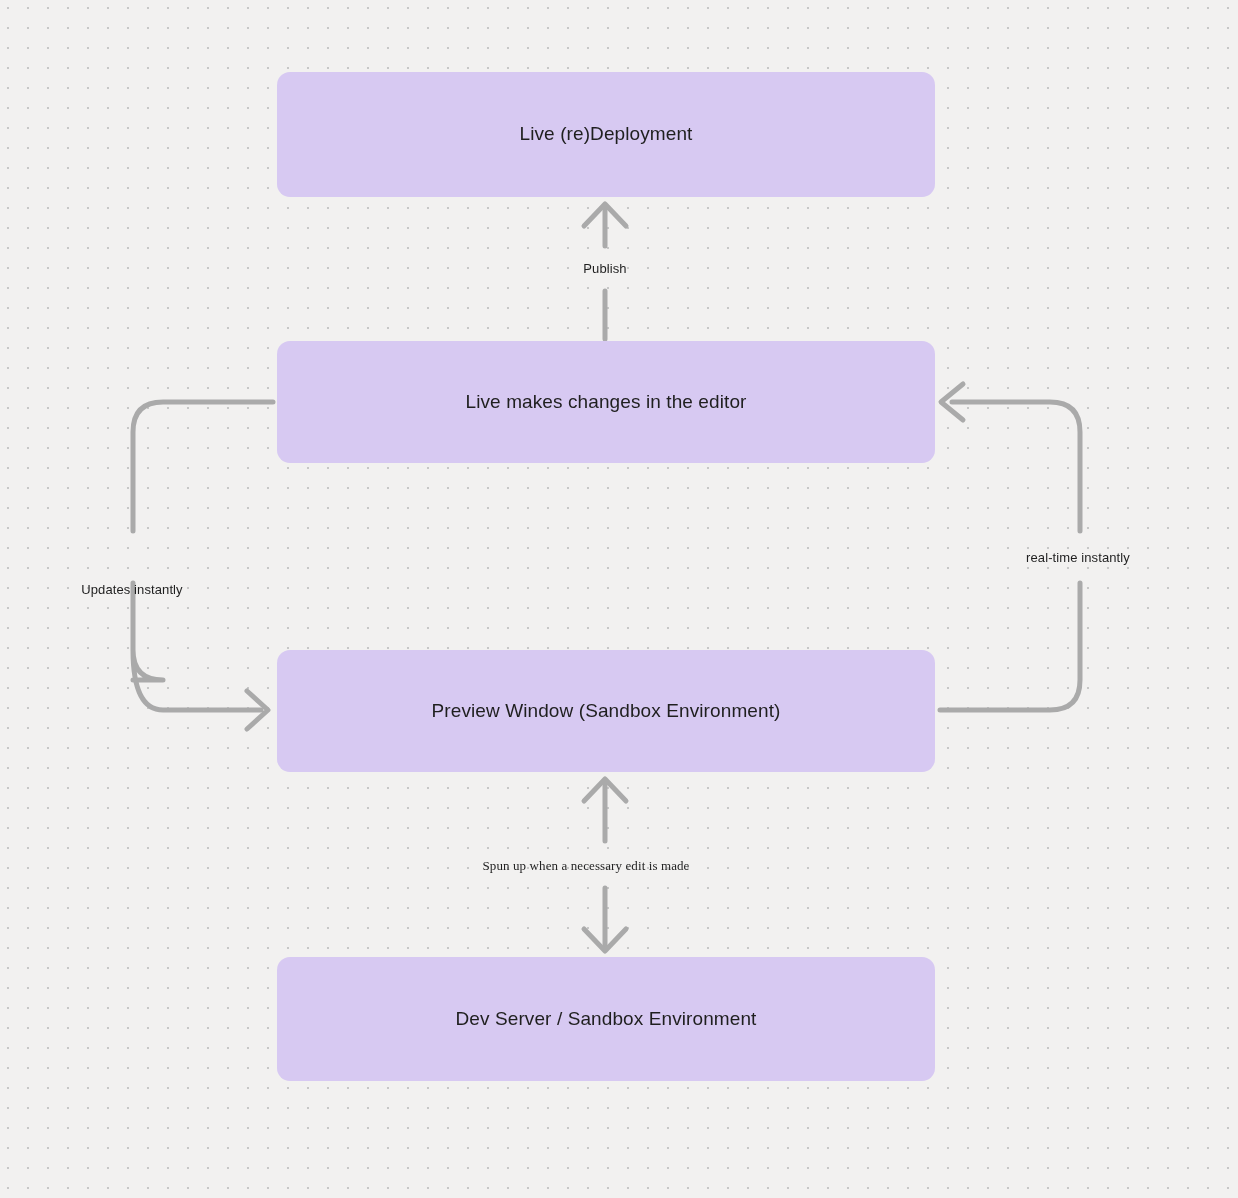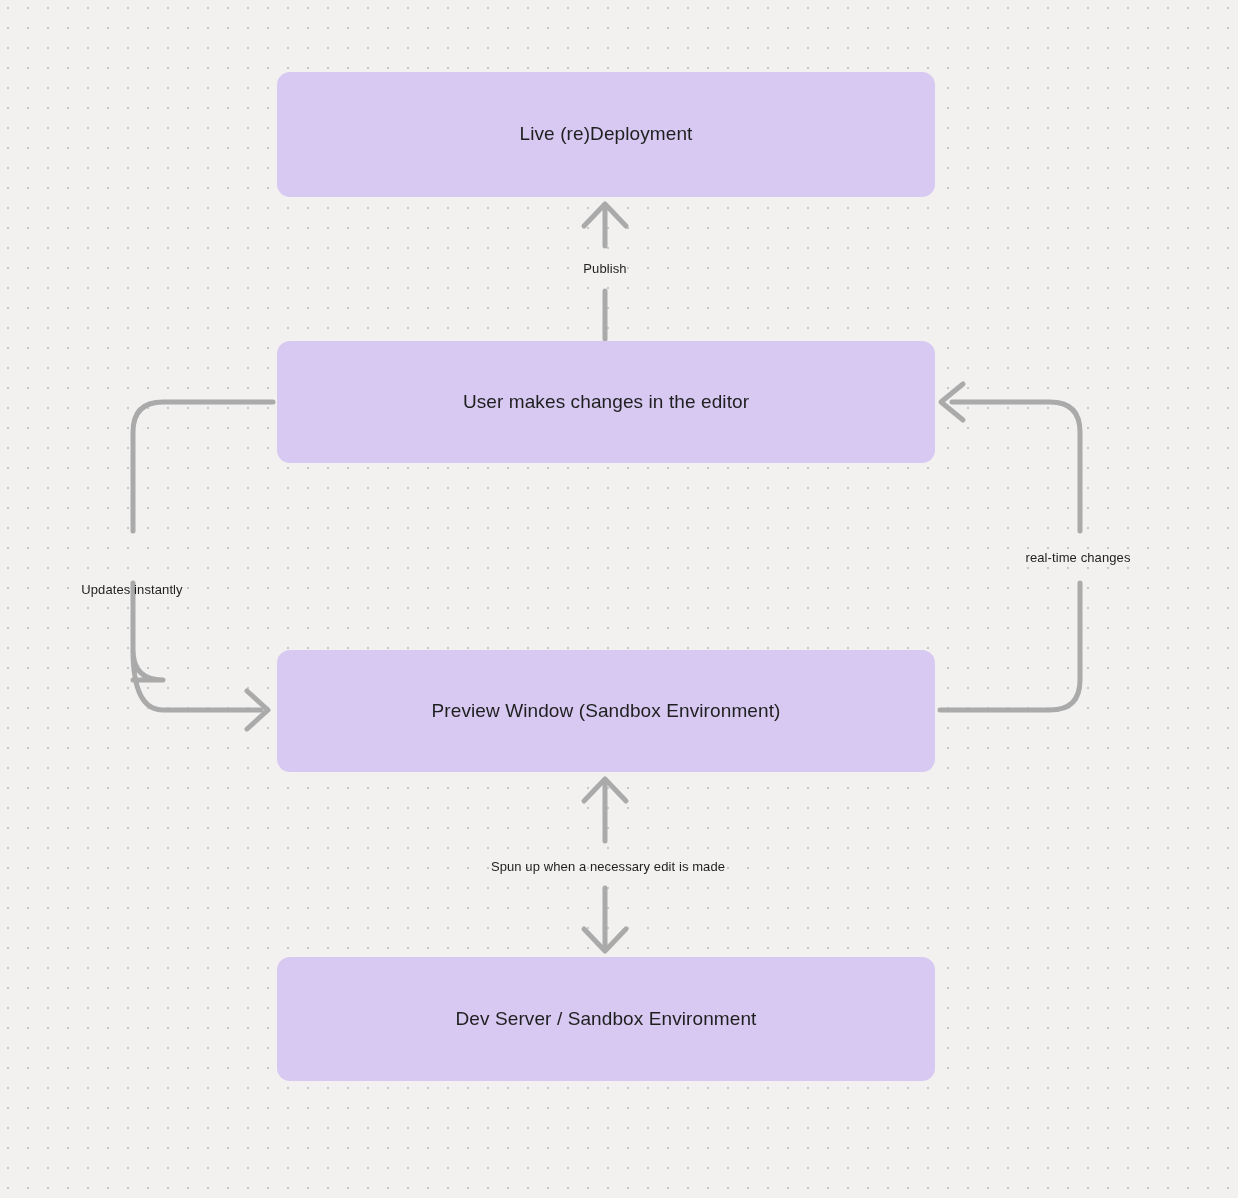--- a/index.html
+++ b/index.html
@@ -88,32 +88,32 @@
       <path d="M605 888 L605 949"></path>
       <path d="M584 929 L605 951 L626 929"></path>
     </g>
   </svg>
 
   <div class="node" style="top:72px; height:125px;">
     <span class="node-label">Live (re)Deployment</span>
   </div>
 
   <div class="node" style="top:341px; height:122px;">
-    <span class="node-label">User makes changes in the editor</span>
+    <span class="node-label">Live makes changes in the editor</span>
   </div>
 
   <div class="node" style="top:650px; height:122px;">
     <span class="node-label">Preview Window (Sandbox Environment)</span>
   </div>
 
   <div class="node" style="top:957px; height:124px;">
     <span class="node-label">Dev Server / Sandbox Environment</span>
   </div>
 
   <div class="edge-label" style="left:605px; top:268px;">Publish</div>
 
   <div class="edge-label" style="left:132px; top:557px;margin-top:32px;">Updates instantly</div>
 
-  <div class="edge-label" style="left:1078px; top:557px;">real-time changes</div>
+  <div class="edge-label" style="left:1078px; top:557px;">real-time instantly</div>
 
-  <div class="edge-label" style="left:608px; top:866px;">Spun up when a necessary edit is made</div>
+  <div class="edge-label" style="left:586px; top:866px;font-family:Liberation Serif, serif;">Spun up when a necessary edit is made</div>
 
 </div>
 
 </body></html>

